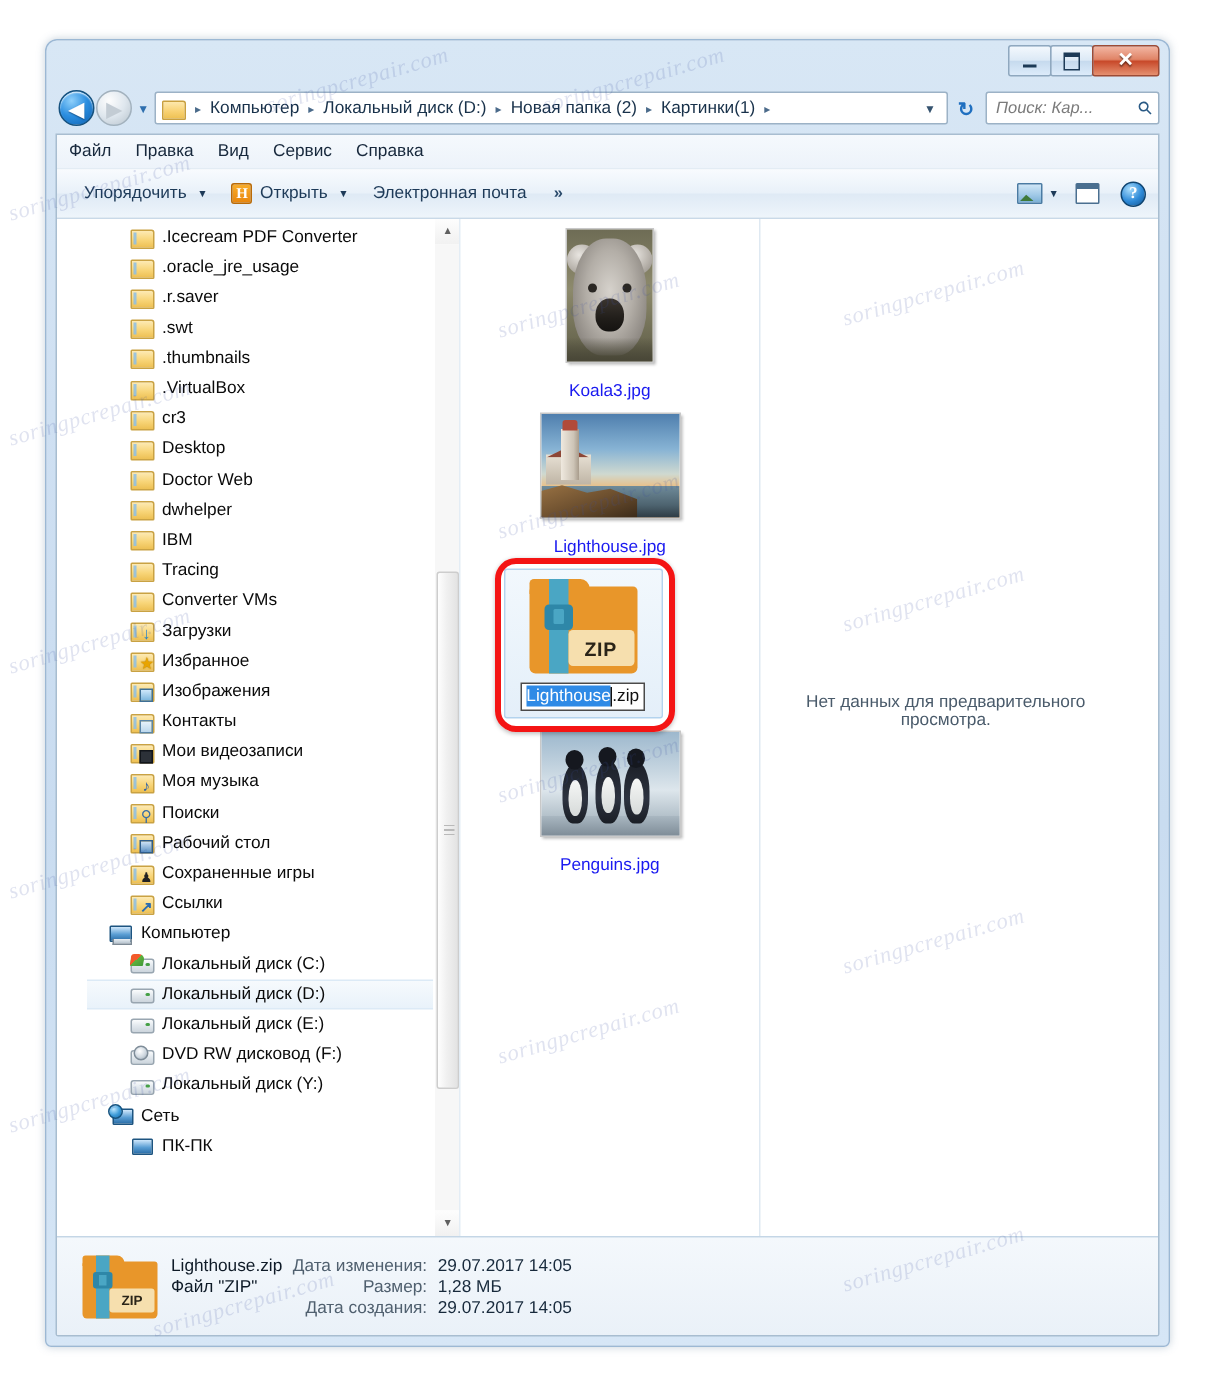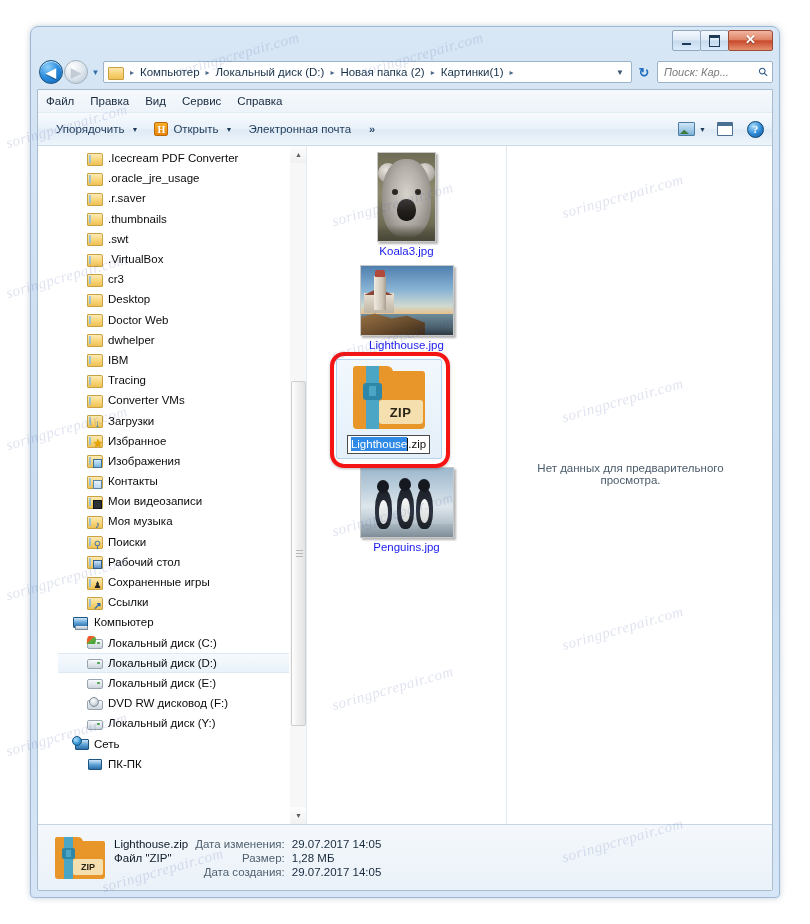--- a/index.html
+++ b/index.html
@@ -415,21 +415,21 @@
     display: flex; flex-direction: column; align-items: center;
   }
   .thumb-wrap {
     box-shadow: 1.5px 1.5px 2px rgba(0,0,0,0.3);
     border: 1px solid #c8c8c8;
     background: #ffffff;
     padding: 0;
     line-height: 0;
   }
   .file-label {
-    margin-top: 3px;
+    margin-top: 13px;
     font-size: 11.5px;
     color: #1a1af0;
     text-align: left;
     white-space: nowrap;
   }
 
   
   #thumb-koala { width: 57px; height: 88px; position: relative; overflow: hidden;
     background: linear-gradient(to bottom, #6e6c55 0%, #8d8a6c 45%, #5d5b46 100%); }
   #thumb-koala .kfur {
@@ -798,26 +798,26 @@
             <span>.oracle_jre_usage</span>
               </div>
 
           <div class="tree-item lvl2">
             <span class="ti-icon ic-folder"></span>
             <span>.r.saver</span>
               </div>
 
           <div class="tree-item lvl2">
             <span class="ti-icon ic-folder"></span>
+            <span>.swt</span>
+              </div>
+
+          <div class="tree-item lvl2">
+            <span class="ti-icon ic-folder"></span>
             <span>.thumbnails</span>
-              </div>
-
-          <div class="tree-item lvl2">
-            <span class="ti-icon ic-folder"></span>
-            <span>.swt</span>
               </div>
 
           <div class="tree-item lvl2">
             <span class="ti-icon ic-folder"></span>
             <span>.VirtualBox</span>
               </div>
 
           <div class="tree-item lvl2">
             <span class="ti-icon ic-folder"></span>
             <span>cr3</span>

